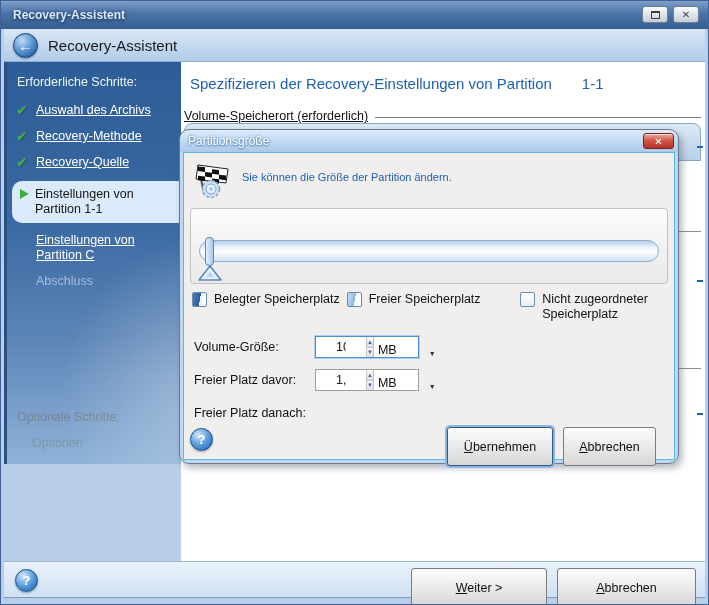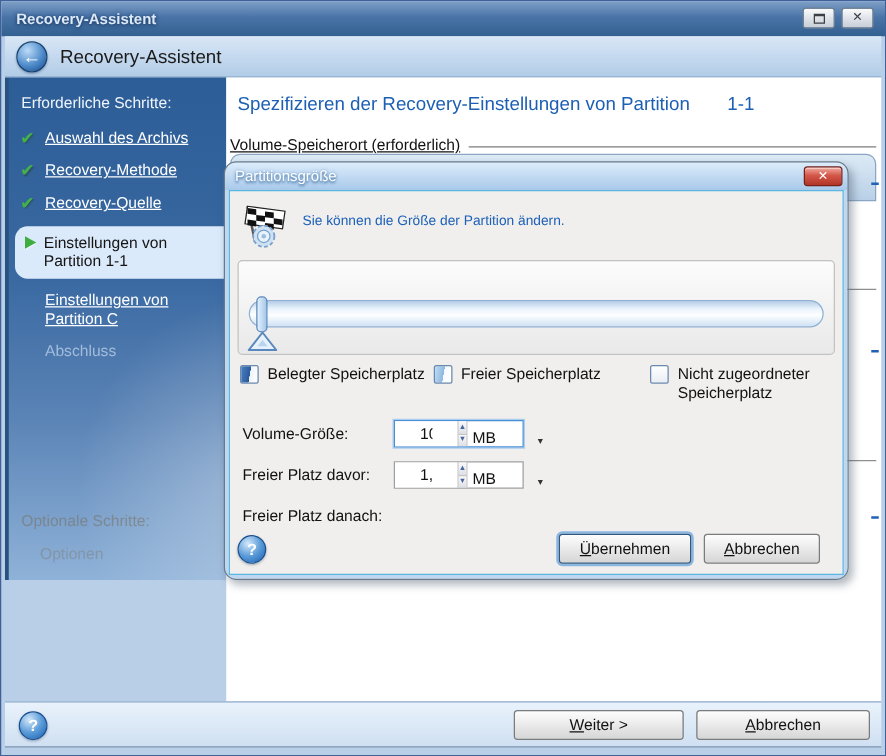--- a/index.html
+++ b/index.html
@@ -68,21 +68,21 @@
 
   
   .bottombar { position:absolute; top:560px; left:3px; right:3px; height:37px;
                background:linear-gradient(180deg,#e9f2fb,#cfe0f2);
                border-top:1px solid #9db6d2; border-bottom:1px solid #8098b4; }
   .help-btn { position:absolute; left:11px; top:7px; width:23px; height:23px; border-radius:50%;
               background:radial-gradient(circle at 35% 28%,#d2e8fb,#5b9bd8 50%,#1c64b4 95%);
               border:1px solid #1a4e8c; color:#fff; font-weight:bold; font-size:13px;
               display:flex; align-items:center; justify-content:center;
               box-shadow:0 1px 2px rgba(20,50,90,.35); }
-  .btn { height:24px; background:linear-gradient(180deg,#fdfdfd,#ececec 45%,#d6d6d6);
+  .btn { height:39px; background:linear-gradient(180deg,#fdfdfd,#ececec 45%,#d6d6d6);
          border:1px solid #7b7b7b; border-radius:3px; color:#111; font-size:12.5px;
          display:flex; align-items:center; justify-content:center; cursor:pointer; }
   .btn .btn-label { display:block; }
   .btn .btn-label::first-letter { text-decoration:underline; }
   .footer-btns { position:absolute; right:9px; top:6px; display:flex; gap:10px; }
   .btn-next { width:136px; } .btn-cancel { width:139px; }
 
   
   .dialog { position:absolute; left:178px; top:128px; width:500px; height:335px;
             border:1px solid #68798a; border-radius:10px;

